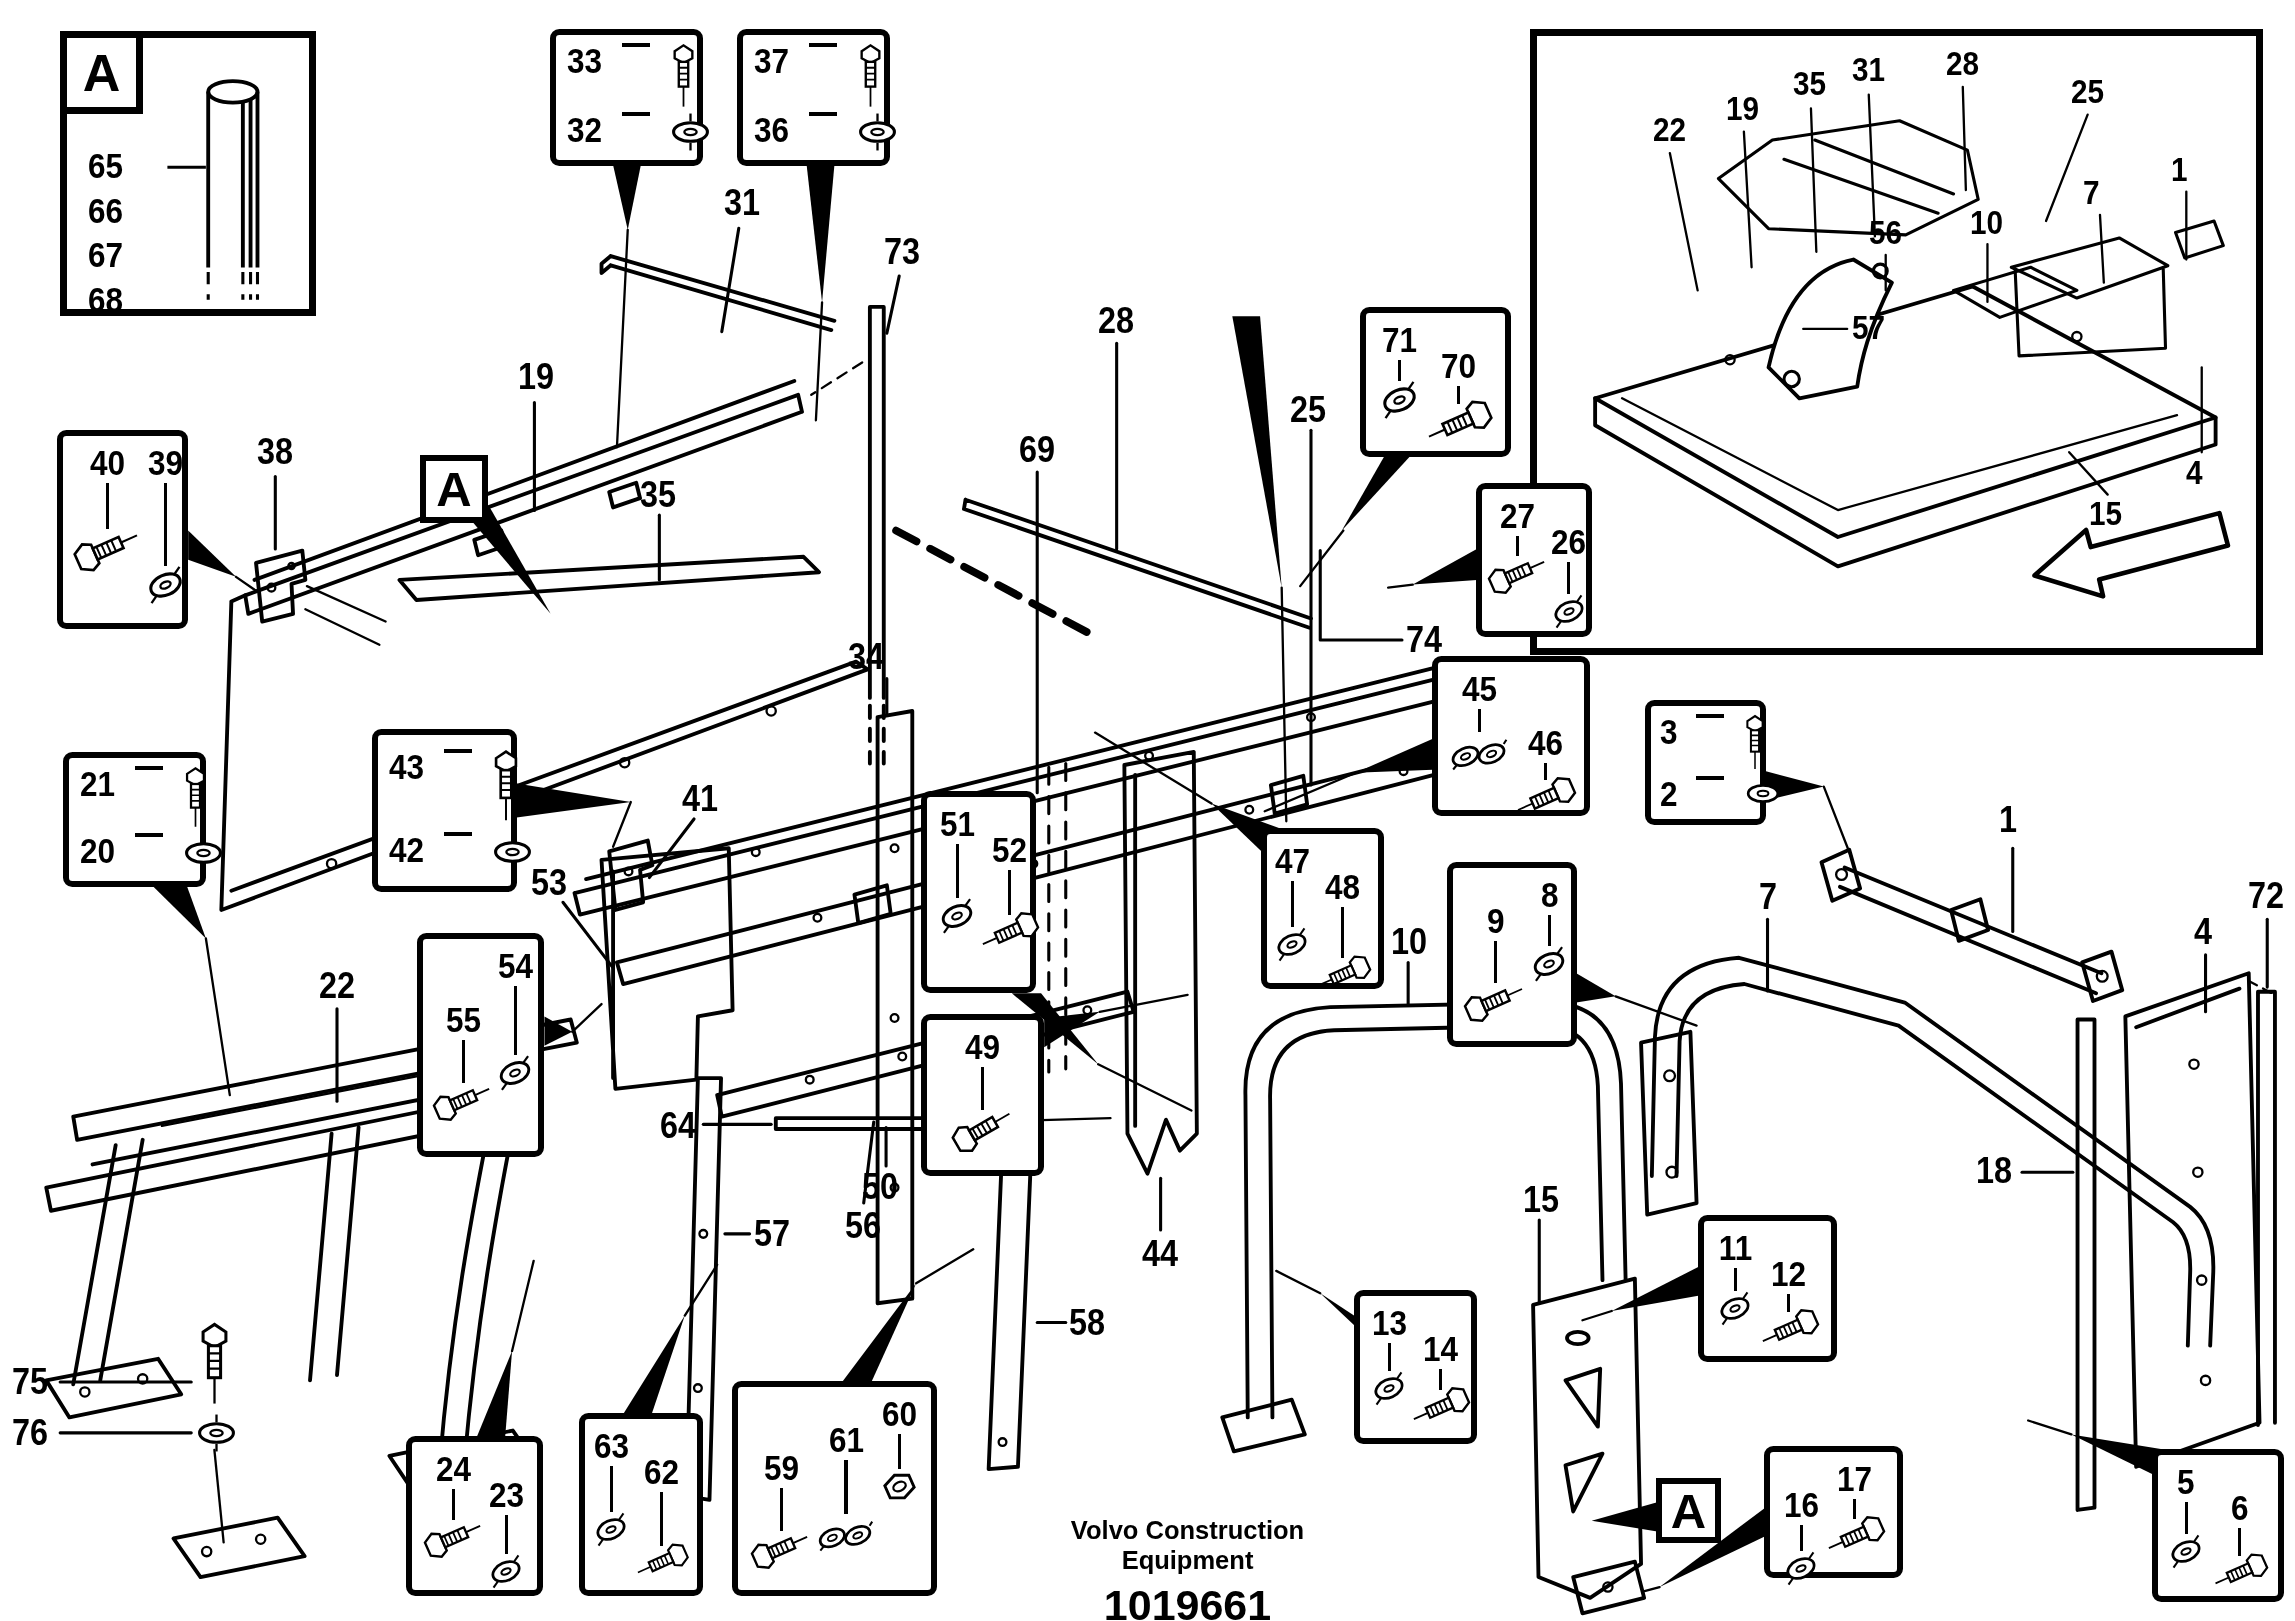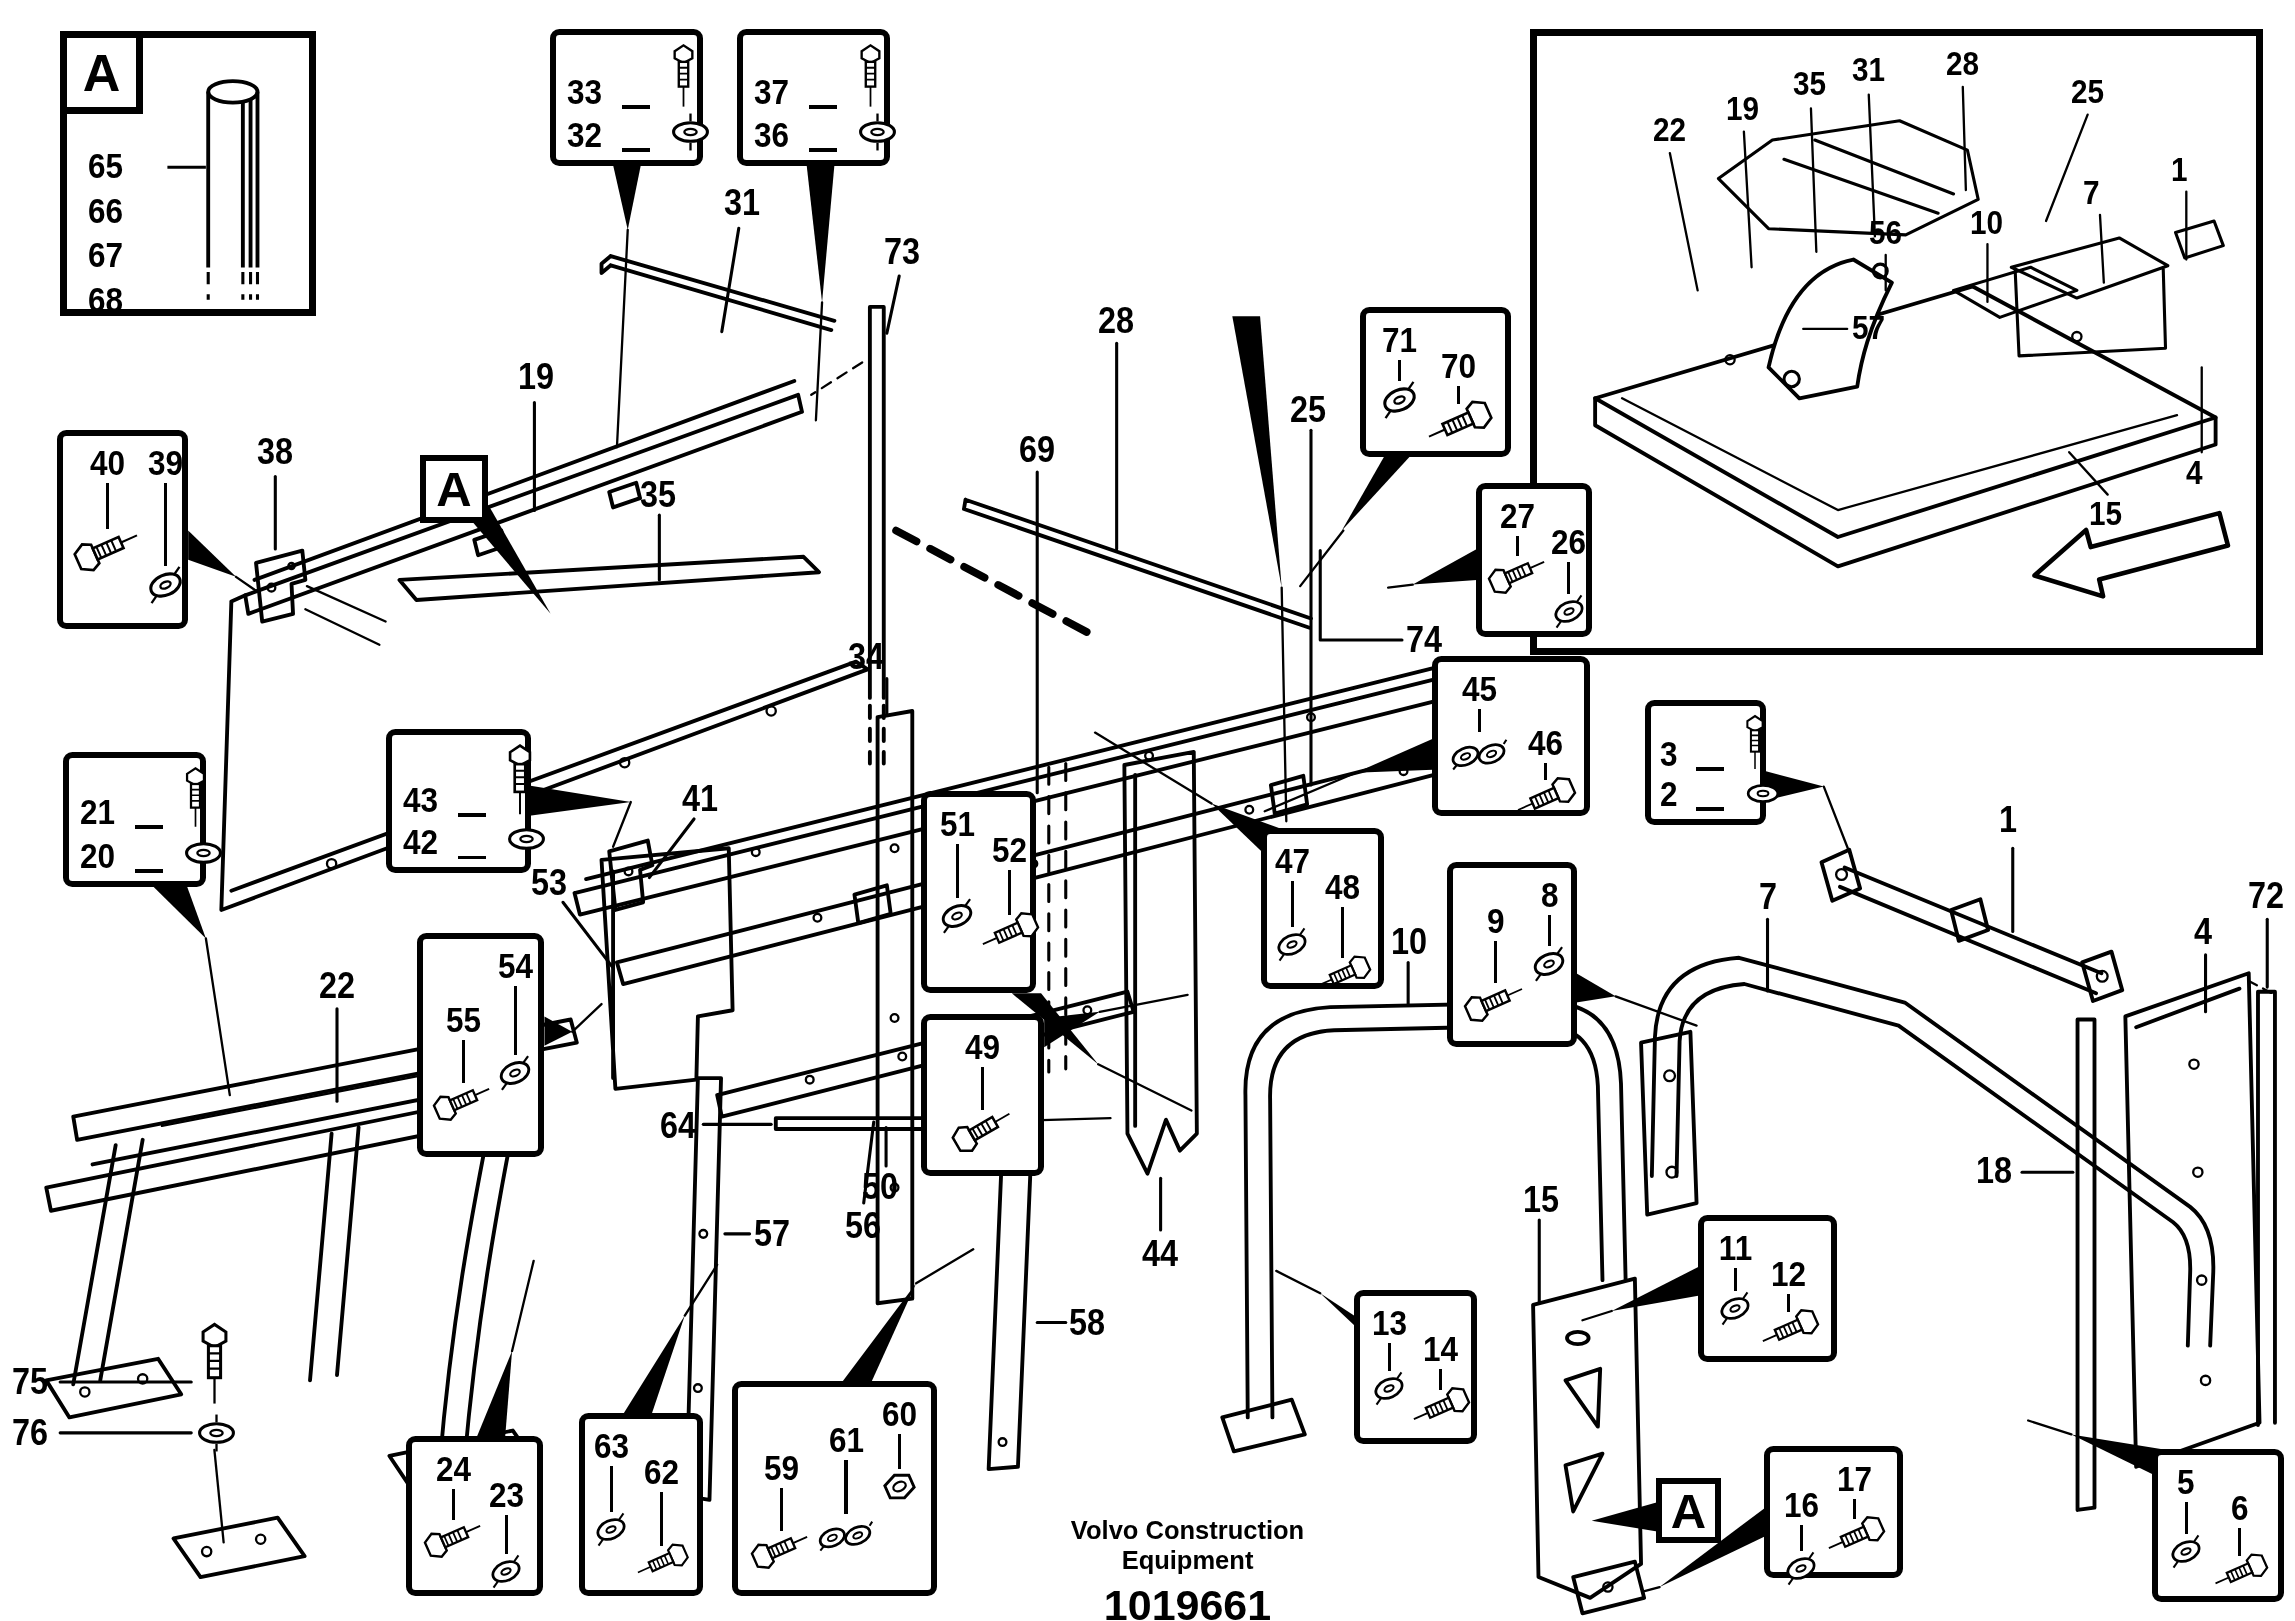--- a/index.html
+++ b/index.html
@@ -6,21 +6,21 @@
   .stage{position:relative;width:2295px;height:1621px;background:#fff;overflow:hidden;
          font-family:"Liberation Sans",sans-serif;color:#000;}
   svg.art{position:absolute;left:0;top:0;z-index:0;}
   .lbl{position:absolute;font-weight:bold;font-size:36px;line-height:1;white-space:nowrap;
        transform:scaleX(.9);transform-origin:left top;z-index:2;}
   .callout{position:absolute;border:6.2px solid #000;border-radius:9.3px;background:#fff;
            box-sizing:border-box;display:flex;flex-direction:column;justify-content:space-evenly;
            padding:4.6px 9.3px;z-index:1;}
   .callout.h{flex-direction:row;justify-content:space-evenly;align-items:flex-start;padding-top:9.3px;}
   .num{font-weight:bold;font-size:35px;line-height:1;transform:scaleX(.9);}
-  .crow{display:flex;align-items:flex-end;gap:18px;}
+  .crow{display:flex;align-items:flex-start;gap:18px;}
   .cline{height:3.9px;background:#000;flex:0 0 28px;}
   .ccol{display:flex;flex-direction:column;align-items:center;gap:2.3px;}
   .vline{width:3.1px;background:#000;}
   .icon{flex:none;display:block;}
   .tilt{transform:rotate(-24deg);}
   .m1{margin-top:26px;justify-content:flex-end;} .m2{margin-top:54px;}
   .marker{position:absolute;border:6.2px solid #000;background:#fff;box-sizing:border-box;z-index:1;
           display:flex;align-items:center;justify-content:center;font-weight:bold;font-size:49px;}
   .detailbox{position:absolute;left:60px;top:31px;width:256px;height:285px;border:7px solid #000;
              background:#fff;box-sizing:border-box;z-index:1;}
@@ -438,21 +438,21 @@
     <span class="vline" style="height:83px"></span>
     <svg class="icon tilt" width="45" height="34" viewBox="0 0 58 44">
           <ellipse cx="29" cy="22" rx="20" ry="13" fill="#fff" stroke="#000" stroke-width="4"></ellipse>
           <ellipse cx="29" cy="22" rx="7" ry="4" fill="#fff" stroke="#000" stroke-width="3"></ellipse>
           <line x1="3" y1="36" x2="13" y2="30" stroke="#000" stroke-width="3"></line>
           <line x1="45" y1="14" x2="55" y2="8" stroke="#000" stroke-width="3"></line>
         </svg>
   </div>
 </div>
 
-<div class="callout" style="left:386px;top:729px;width:145px;height:144px">
+<div class="callout" style="left:372px;top:729px;width:145px;height:163px">
   <div class="crow">
     <span class="num">43</span>
     <span class="cline"></span>
     <svg class="icon" width="32" height="74" viewBox="0 0 46 112">
           <polygon points="8,14 23,4 38,14 38,26 23,34 8,26" fill="#fff" stroke="#000" stroke-width="4"></polygon>
           <rect x="15" y="32" width="16" height="42" fill="#fff" stroke="#000" stroke-width="4"></rect>
           <path d="M15,42 h16 M15,52 h16 M15,62 h16" stroke="#000" stroke-width="3" fill="none"></path>
           <line x1="23" y1="74" x2="23" y2="108" stroke="#000" stroke-width="3"></line>
         </svg>
   </div>

